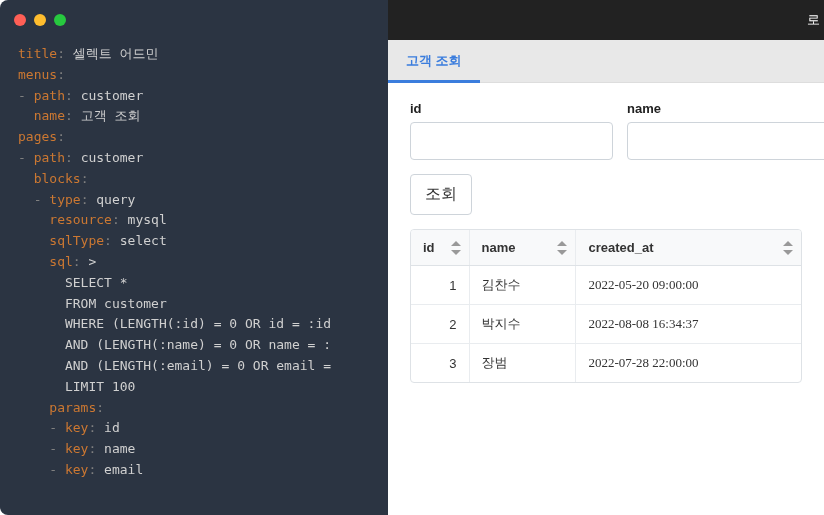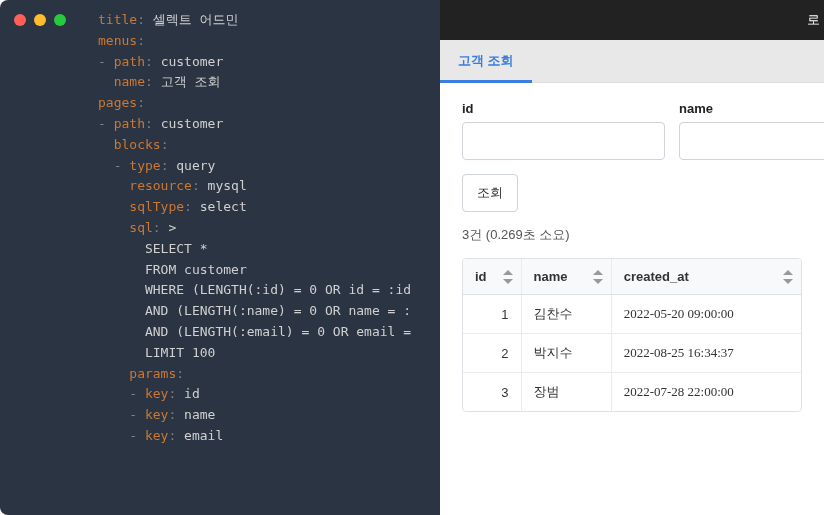--- a/index.html
+++ b/index.html
@@ -1,18 +1,18 @@
 <!DOCTYPE html>
 <html><head>
   <meta charset="utf-8">
   <style>
     * { margin: 0; padding: 0; box-sizing: border-box; }
     body { font-family: -apple-system, BlinkMacSystemFont, "Segoe UI", sans-serif; width: 824px; height: 515px; overflow: hidden; display: flex; background: #fff; }
     
-    .editor-panel { width: 440px; height: 515px; background: #2b3442; border-radius: 8px 0 0 8px; display: flex; flex-direction: row; }
+    .editor-panel { width: 388px; height: 515px; background: #2b3442; border-radius: 8px 0 0 8px; display: flex; flex-direction: column; }
     .window-controls { display: flex; gap: 8px; padding: 14px 14px 8px; }
     .wc { width: 12px; height: 12px; border-radius: 50%; }
     .wc-red { background: #ff5f56; }
     .wc-yellow { background: #ffbd2e; }
     .wc-green { background: #27c93f; }
     .code { padding: 10px 18px; font-family: Menlo, Monaco, Consolas, monospace; font-size: 13px; line-height: 1.6; color: #e6e1dc; white-space: pre; overflow: hidden; }
     .k { color: #cc7832; }
     .v { color: #d0d0d0; }
     .d { color: #808080; }
     
@@ -25,21 +25,21 @@
     
     .content { padding: 18px 22px; display: flex; flex-direction: column; gap: 14px; }
     .fields { display: flex; gap: 14px; }
     .field { display: flex; flex-direction: column; gap: 6px; }
     .field label { font-size: 13px; font-weight: 700; color: #222; }
     .field input { height: 38px; border: 1px solid #ced4da; border-radius: 4px; padding: 0 10px; font-size: 14px; }
     .field.f-id { flex: 0 0 180px; }
     .field.f-name { flex: 0 0 150px; }
     
     .actions { display: flex; }
-    .btn-query { padding: 9px 14px; font-size: 13px; border: 1px solid #ced4da; border-radius: 4px; background: #fff; color: #333; cursor: pointer; }
+    .btn-query { padding: 9px 14px; font-size: 16px; border: 1px solid #ced4da; border-radius: 4px; background: #fff; color: #333; cursor: pointer; }
     
     .status { font-size: 13px; color: #555; }
     
     .tbl { border: 1px solid #dee2e6; border-radius: 4px; overflow: hidden; }
     .tbl table { width: 100%; border-collapse: collapse; font-size: 13px; }
     .tbl th { background: #f8f9fa; text-align: left; padding: 10px 12px; font-weight: 700; color: #333; border-bottom: 1px solid #dee2e6; border-right: 1px solid #e9ecef; position: relative; }
     .tbl th:last-child { border-right: none; }
     .tbl td { padding: 10px 12px; border-top: 1px solid #e9ecef; border-right: 1px solid #e9ecef; color: #333; }
     .tbl td:last-child { border-right: none; font-family: Liberation Serif, serif; }
     .th-id { width: 58px; text-align: right; }
@@ -100,40 +100,39 @@
         <label>name</label>
         <input type="text" style="">
       </div>
 
     </div>
     <div class="actions">
       <button class="btn-query">
         <span>조회</span>
       </button>
     </div>
-    <div class="status">3건 (0.269초 소요)</div>
     <div class="tbl">
       <table>
         <thead>
             <tr id="thead-row">
               <th class="th-id">id <span class="sort"></span></th>
               <th>name <span class="sort"></span></th>
               <th>created_at <span class="sort"></span></th>
             </tr>
           </thead>
         <tbody id="tbody">
             <tr>
               <td class="td-id">1</td>
               <td>김찬수</td>
               <td>2022-05-20 09:00:00</td>
             </tr>
             <tr>
               <td class="td-id">2</td>
               <td>박지수</td>
-              <td>2022-08-25 16:34:37</td>
+              <td>2022-08-08 16:34:37</td>
             </tr>
             <tr>
               <td class="td-id">3</td>
               <td>장범</td>
               <td>2022-07-28 22:00:00</td>
             </tr>
           </tbody>
       </table>
     </div>
   </div>

